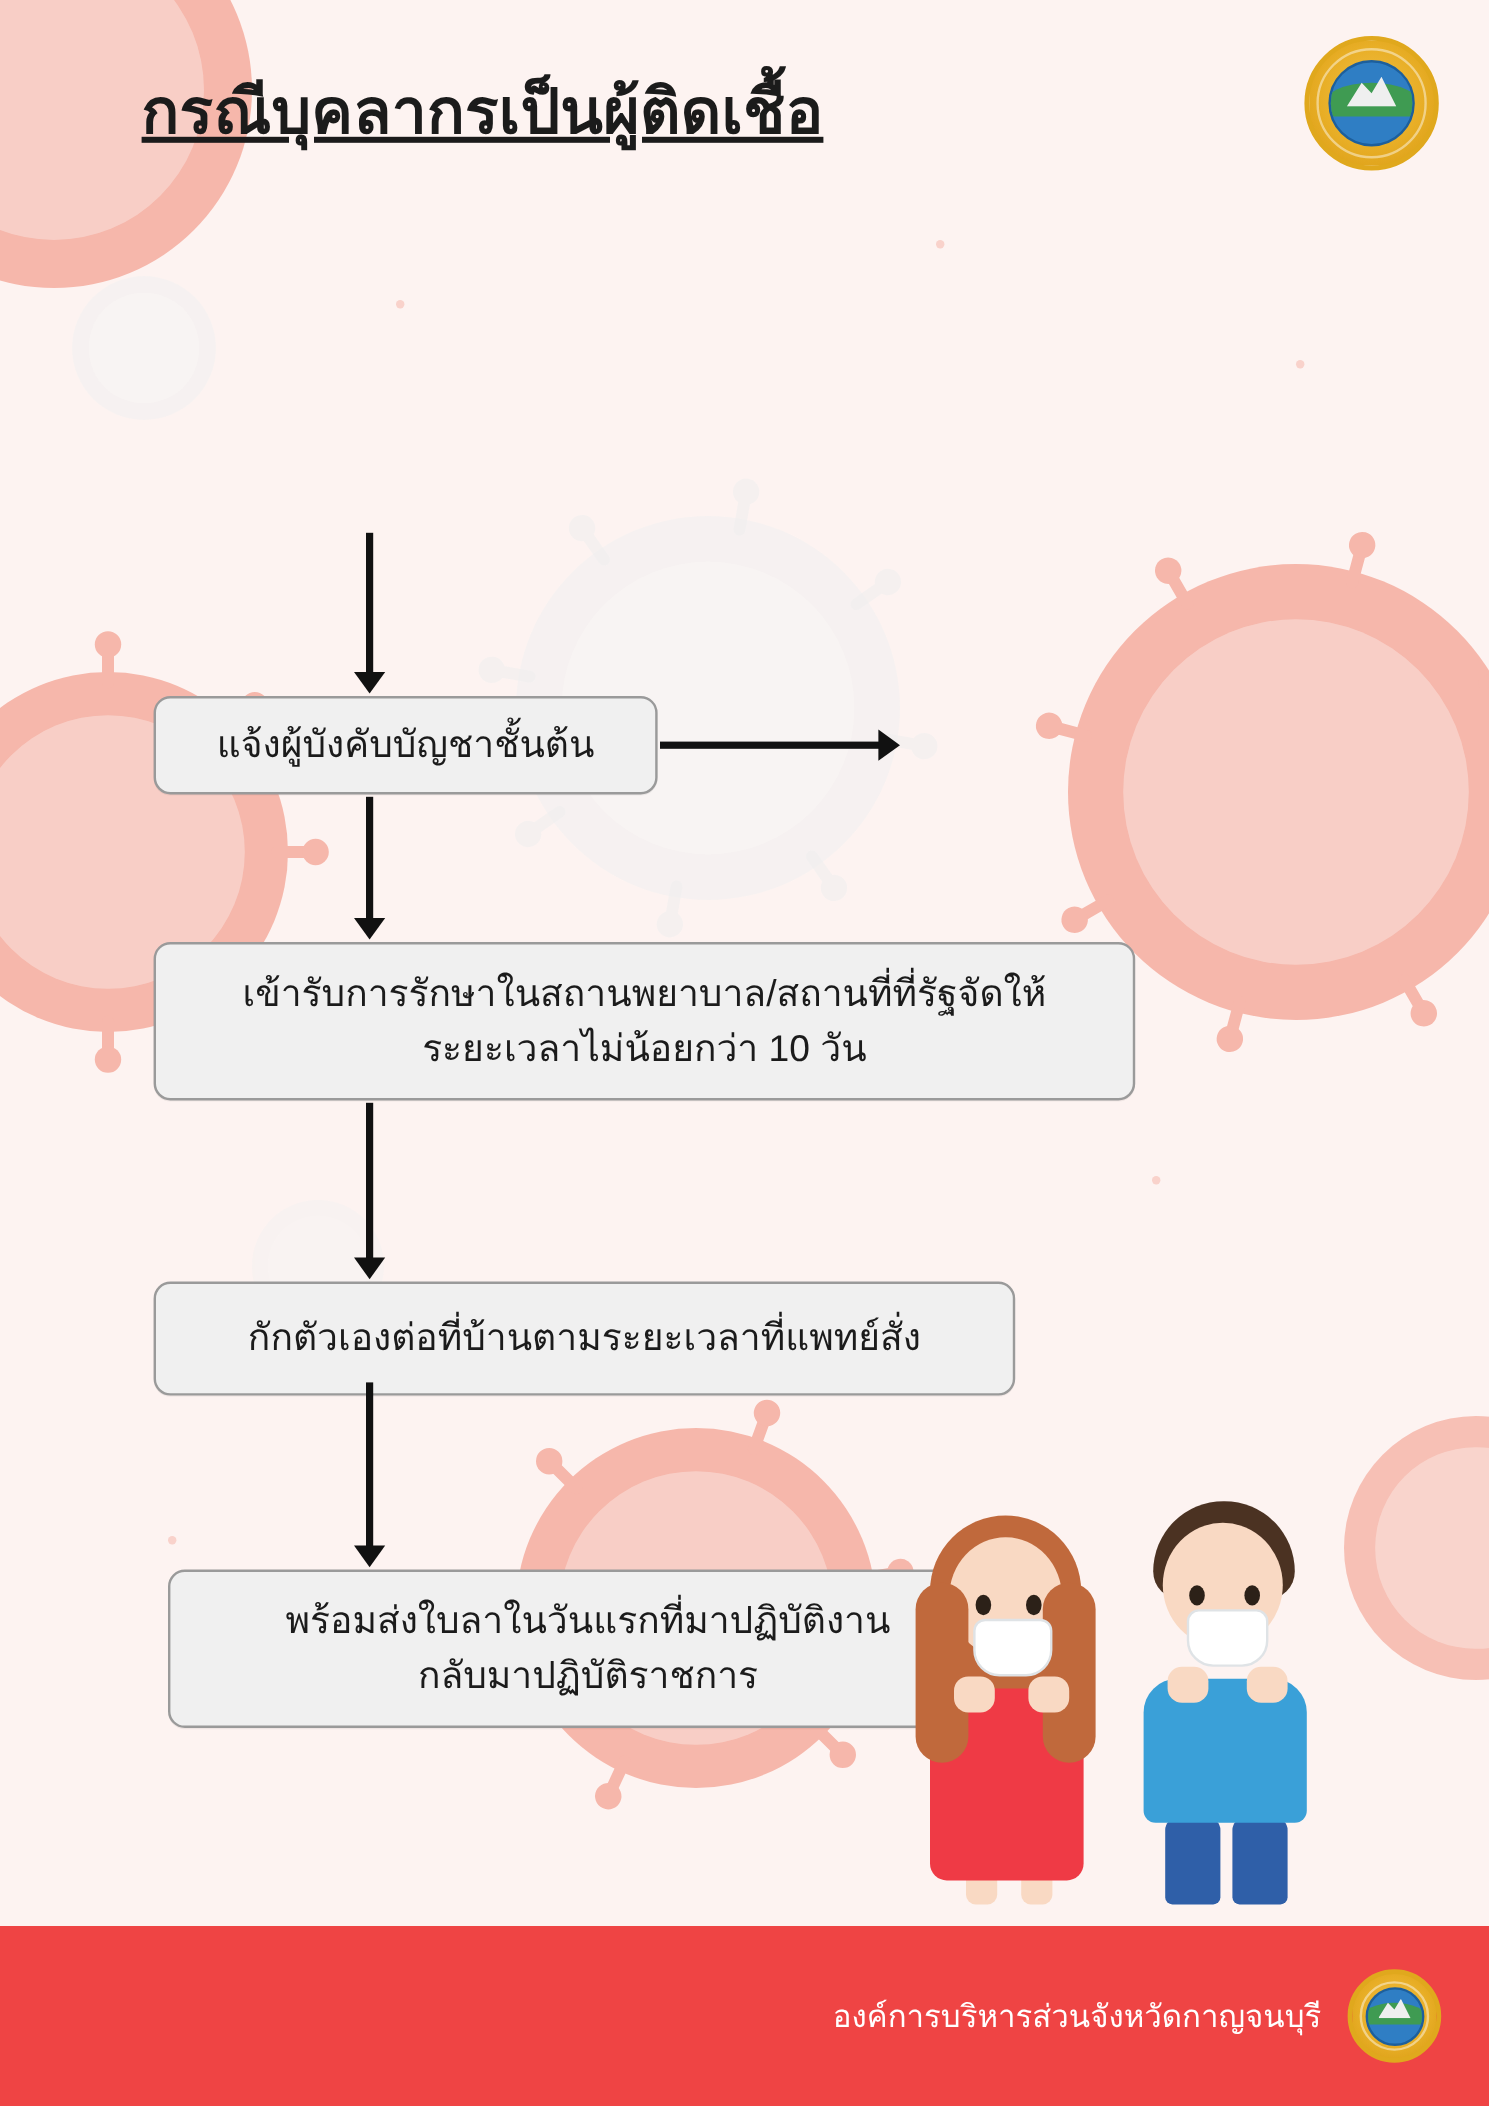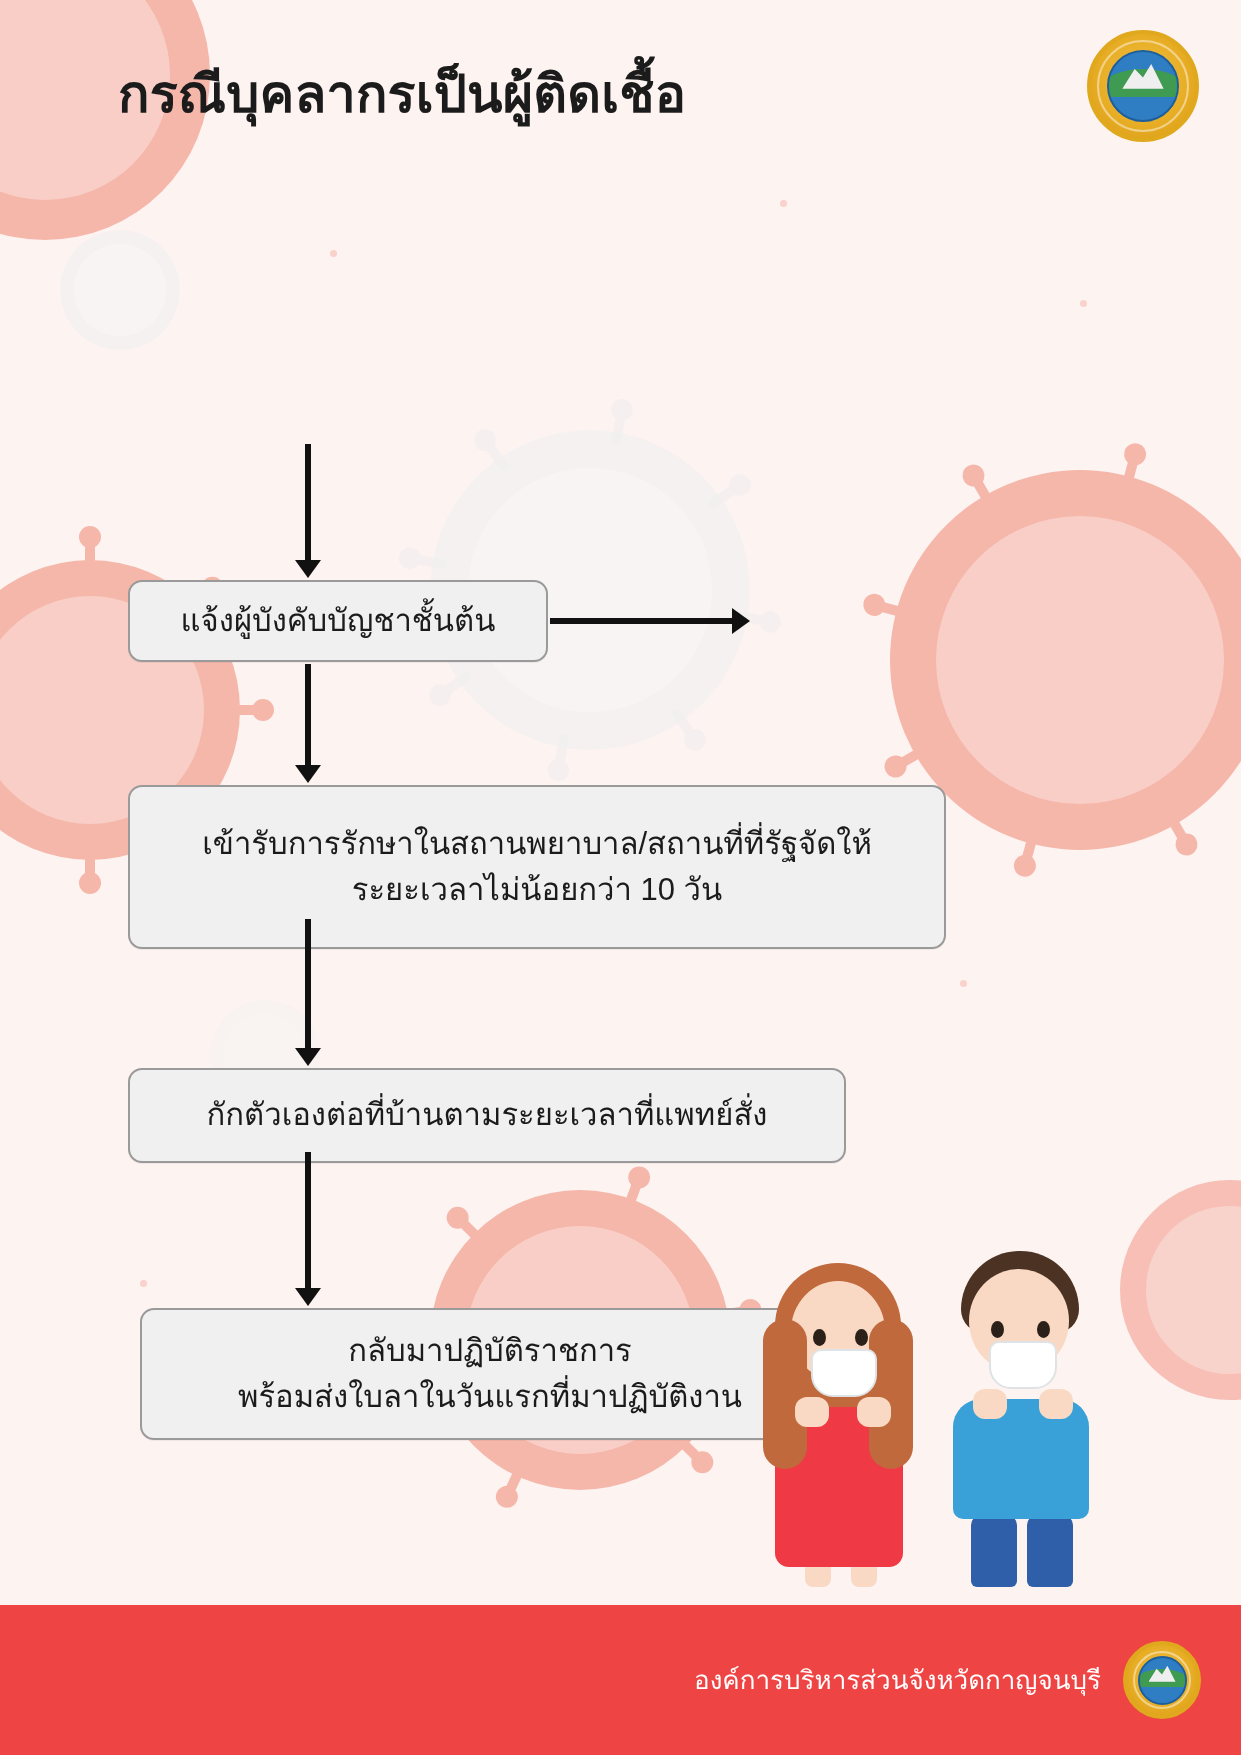--- a/index.html
+++ b/index.html
@@ -139,20 +139,21 @@
     position: absolute;
     left: 118px;
     top: 58px;
     margin: 0;
     width: 880px;
     font-size: 52px;
     line-height: 1.42;
     font-weight: bold;
     color: #1b1b1b;
     letter-spacing: 0.2px;
+    text-decoration: underline;
   }
 
   
   .box {
     position: absolute;
     background: #f0f0f0;
     border: 2px solid #9a9a9a;
     border-radius: 14px;
     box-sizing: border-box;
     display: flex;
@@ -162,21 +163,21 @@
     padding: 10px 18px;
     color: #1b1b1b;
     line-height: 1.5;
     box-shadow: 0 1px 0 rgba(0,0,0,0.05);
   }
   .box.accent { color: #c0272d; font-weight: bold; }
 
   #box-start  { left: 104px; top: 344px;  width: 1040px; height: 98px;  font-size: 34px; }
   #box-notify-chief { left: 128px; top: 580px; width: 420px; height: 82px; font-size: 31px; }
   #box-notify-hr    { left: 750px; top: 580px; width: 380px; height: 82px; font-size: 31px; }
-  #box-treatment    { left: 128px; top: 785px; width: 818px; height: 164px; font-size: 31px; }
+  #box-treatment    { left: 128px; top: 785px; width: 818px; height: 132px; font-size: 31px; }
   #box-quarantine   { left: 128px; top: 1068px; width: 718px; height: 95px; font-size: 31px; }
   #box-return       { left: 140px; top: 1308px; width: 700px; height: 132px; font-size: 31px; }
 
   .box .multiline { display: block; }
 
   
   .arrow-v {
     position: absolute;
     width: 6px;
     background: #111;
@@ -407,22 +408,22 @@
   <div class="arrow-v" id="arrow-3"></div>
 
   <div class="box" id="box-quarantine">
     <span>กักตัวเองต่อที่บ้านตามระยะเวลาที่แพทย์สั่ง</span>
   </div>
 
   <div class="arrow-v" id="arrow-4"></div>
 
   <div class="box" id="box-return">
     <span>
+      <span class="multiline">พร้อมส่งใบลาในวันแรกที่มาปฏิบัติงาน</span>
       <span class="multiline">กลับมาปฏิบัติราชการ</span>
-      <span class="multiline">พร้อมส่งใบลาในวันแรกที่มาปฏิบัติงาน</span>
     </span>
   </div>
 
   <div class="kids">
     <div class="kid" id="kid-girl">
       <div class="leg l"></div>
       <div class="leg r"></div>
       <div class="hair2"></div>
       <div class="hair3"></div>
       <div class="hair"></div>

